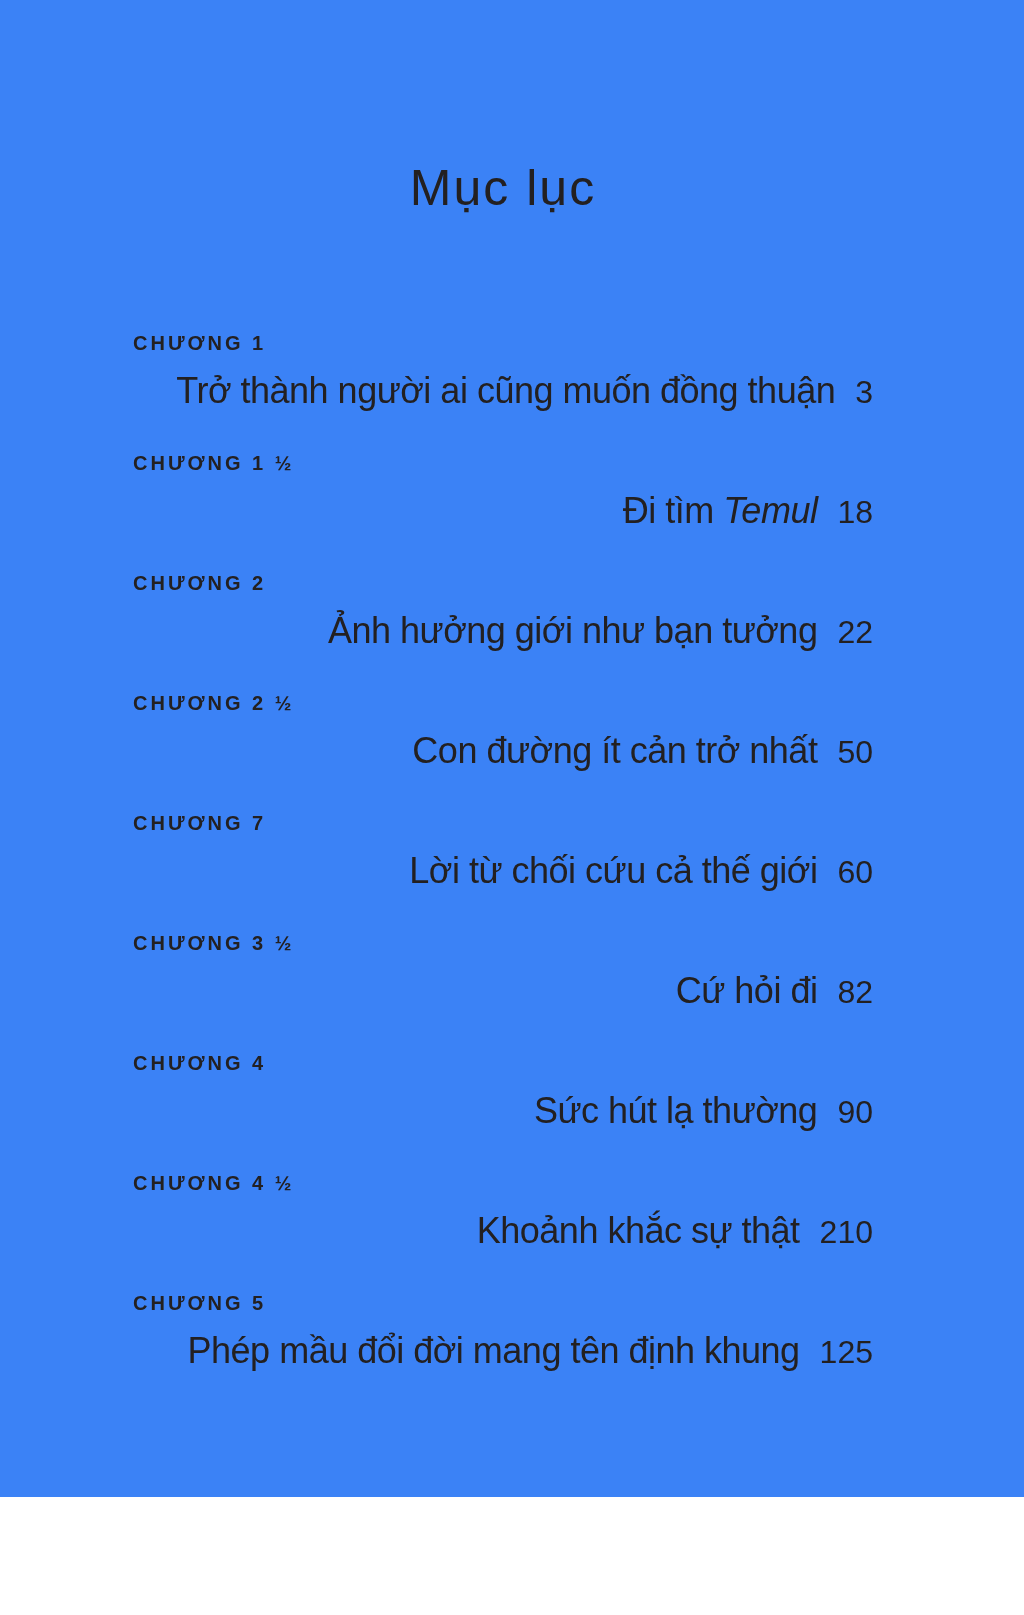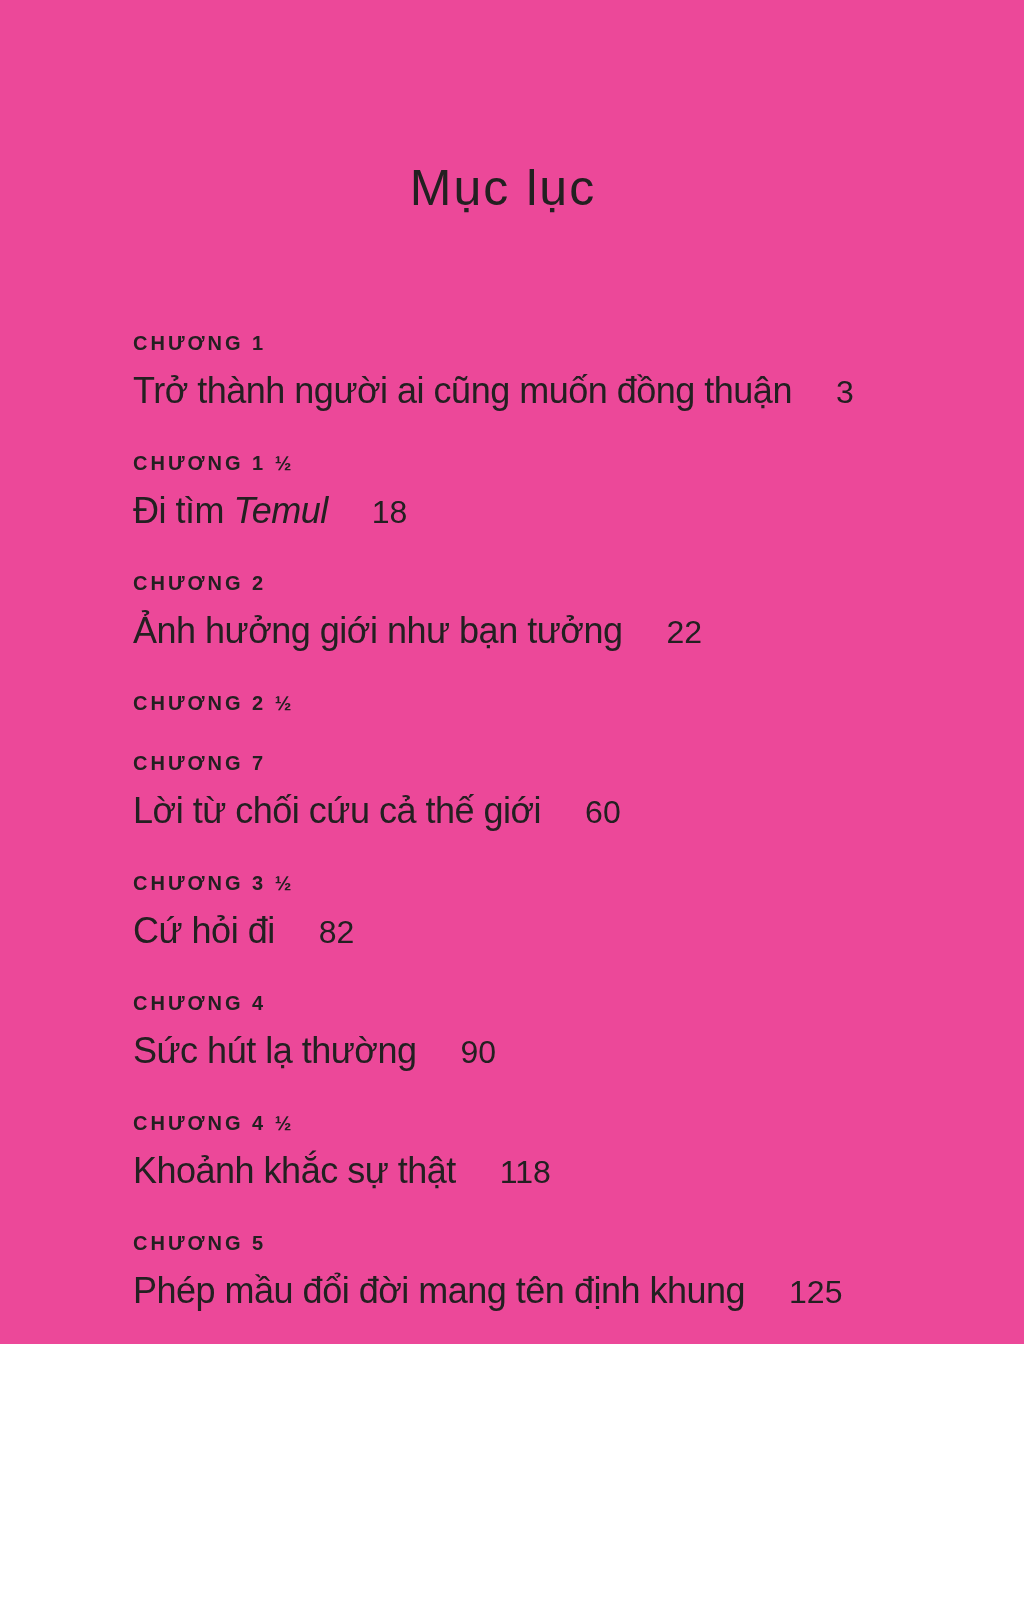--- a/index.html
+++ b/index.html
@@ -9,22 +9,22 @@
   body {
     width: 1024px;
     height: 1615px;
     background: #ffffff;
     font-family: "Liberation Sans", sans-serif;
     color: #232021;
     overflow: hidden;
   }
   .page {
     width: 1024px;
-    height: 1344px;
-    background: #ec4899;
+    height: 1497px;
+    background: #3b82f6;
     box-sizing: border-box;
     padding: 0 151px 0 133px; 
   }
   .page-title {
     margin: 0;
     padding-top: 158px;
     text-align: center;
     font-size: 50px;
     line-height: 60px;
     font-weight: 400;
@@ -40,24 +40,23 @@
   .chapter-label {
     font-size: 20px;
     line-height: 24px;
     letter-spacing: 3px;
     font-weight: 600;
     color: #232021;
     white-space: nowrap;
   }
   .title-row {
     display: flex;
-    justify-content: flex-start;
+    justify-content: flex-end;
     align-items: baseline;
     margin-top: 13px;
-    gap: 24px;
   }
   .chapter-title {
     font-size: 36px;
     line-height: 46px;
     letter-spacing: -0.5px;
     font-weight: 400;
     white-space: nowrap;
   }
   .chapter-title .italic {
     font-style: italic;
@@ -97,20 +96,24 @@
     <div class="toc-entry">
       <div class="chapter-label">CHƯƠNG 2</div>
       <div class="title-row">
         <div class="chapter-title"><span>Ảnh hưởng giới như bạn tưởng</span><span class="italic"></span></div>
         <div class="page-number">22</div>
       </div>
     </div>
 
     <div class="toc-entry">
       <div class="chapter-label">CHƯƠNG 2 ½</div>
+      <div class="title-row">
+        <div class="chapter-title"><span>Con đường ít cản trở nhất</span><span class="italic"></span></div>
+        <div class="page-number">50</div>
+      </div>
     </div>
 
     <div class="toc-entry">
       <div class="chapter-label">CHƯƠNG 7</div>
       <div class="title-row">
         <div class="chapter-title"><span>Lời từ chối cứu cả thế giới</span><span class="italic"></span></div>
         <div class="page-number">60</div>
       </div>
     </div>
 
@@ -127,21 +130,21 @@
       <div class="title-row">
         <div class="chapter-title"><span>Sức hút lạ thường</span><span class="italic"></span></div>
         <div class="page-number">90</div>
       </div>
     </div>
 
     <div class="toc-entry">
       <div class="chapter-label">CHƯƠNG 4 ½</div>
       <div class="title-row">
         <div class="chapter-title"><span>Khoảnh khắc sự thật</span><span class="italic"></span></div>
-        <div class="page-number">118</div>
+        <div class="page-number">210</div>
       </div>
     </div>
 
     <div class="toc-entry">
       <div class="chapter-label">CHƯƠNG 5</div>
       <div class="title-row">
         <div class="chapter-title"><span>Phép mầu đổi đời mang tên định khung</span><span class="italic"></span></div>
         <div class="page-number">125</div>
       </div>
     </div>

